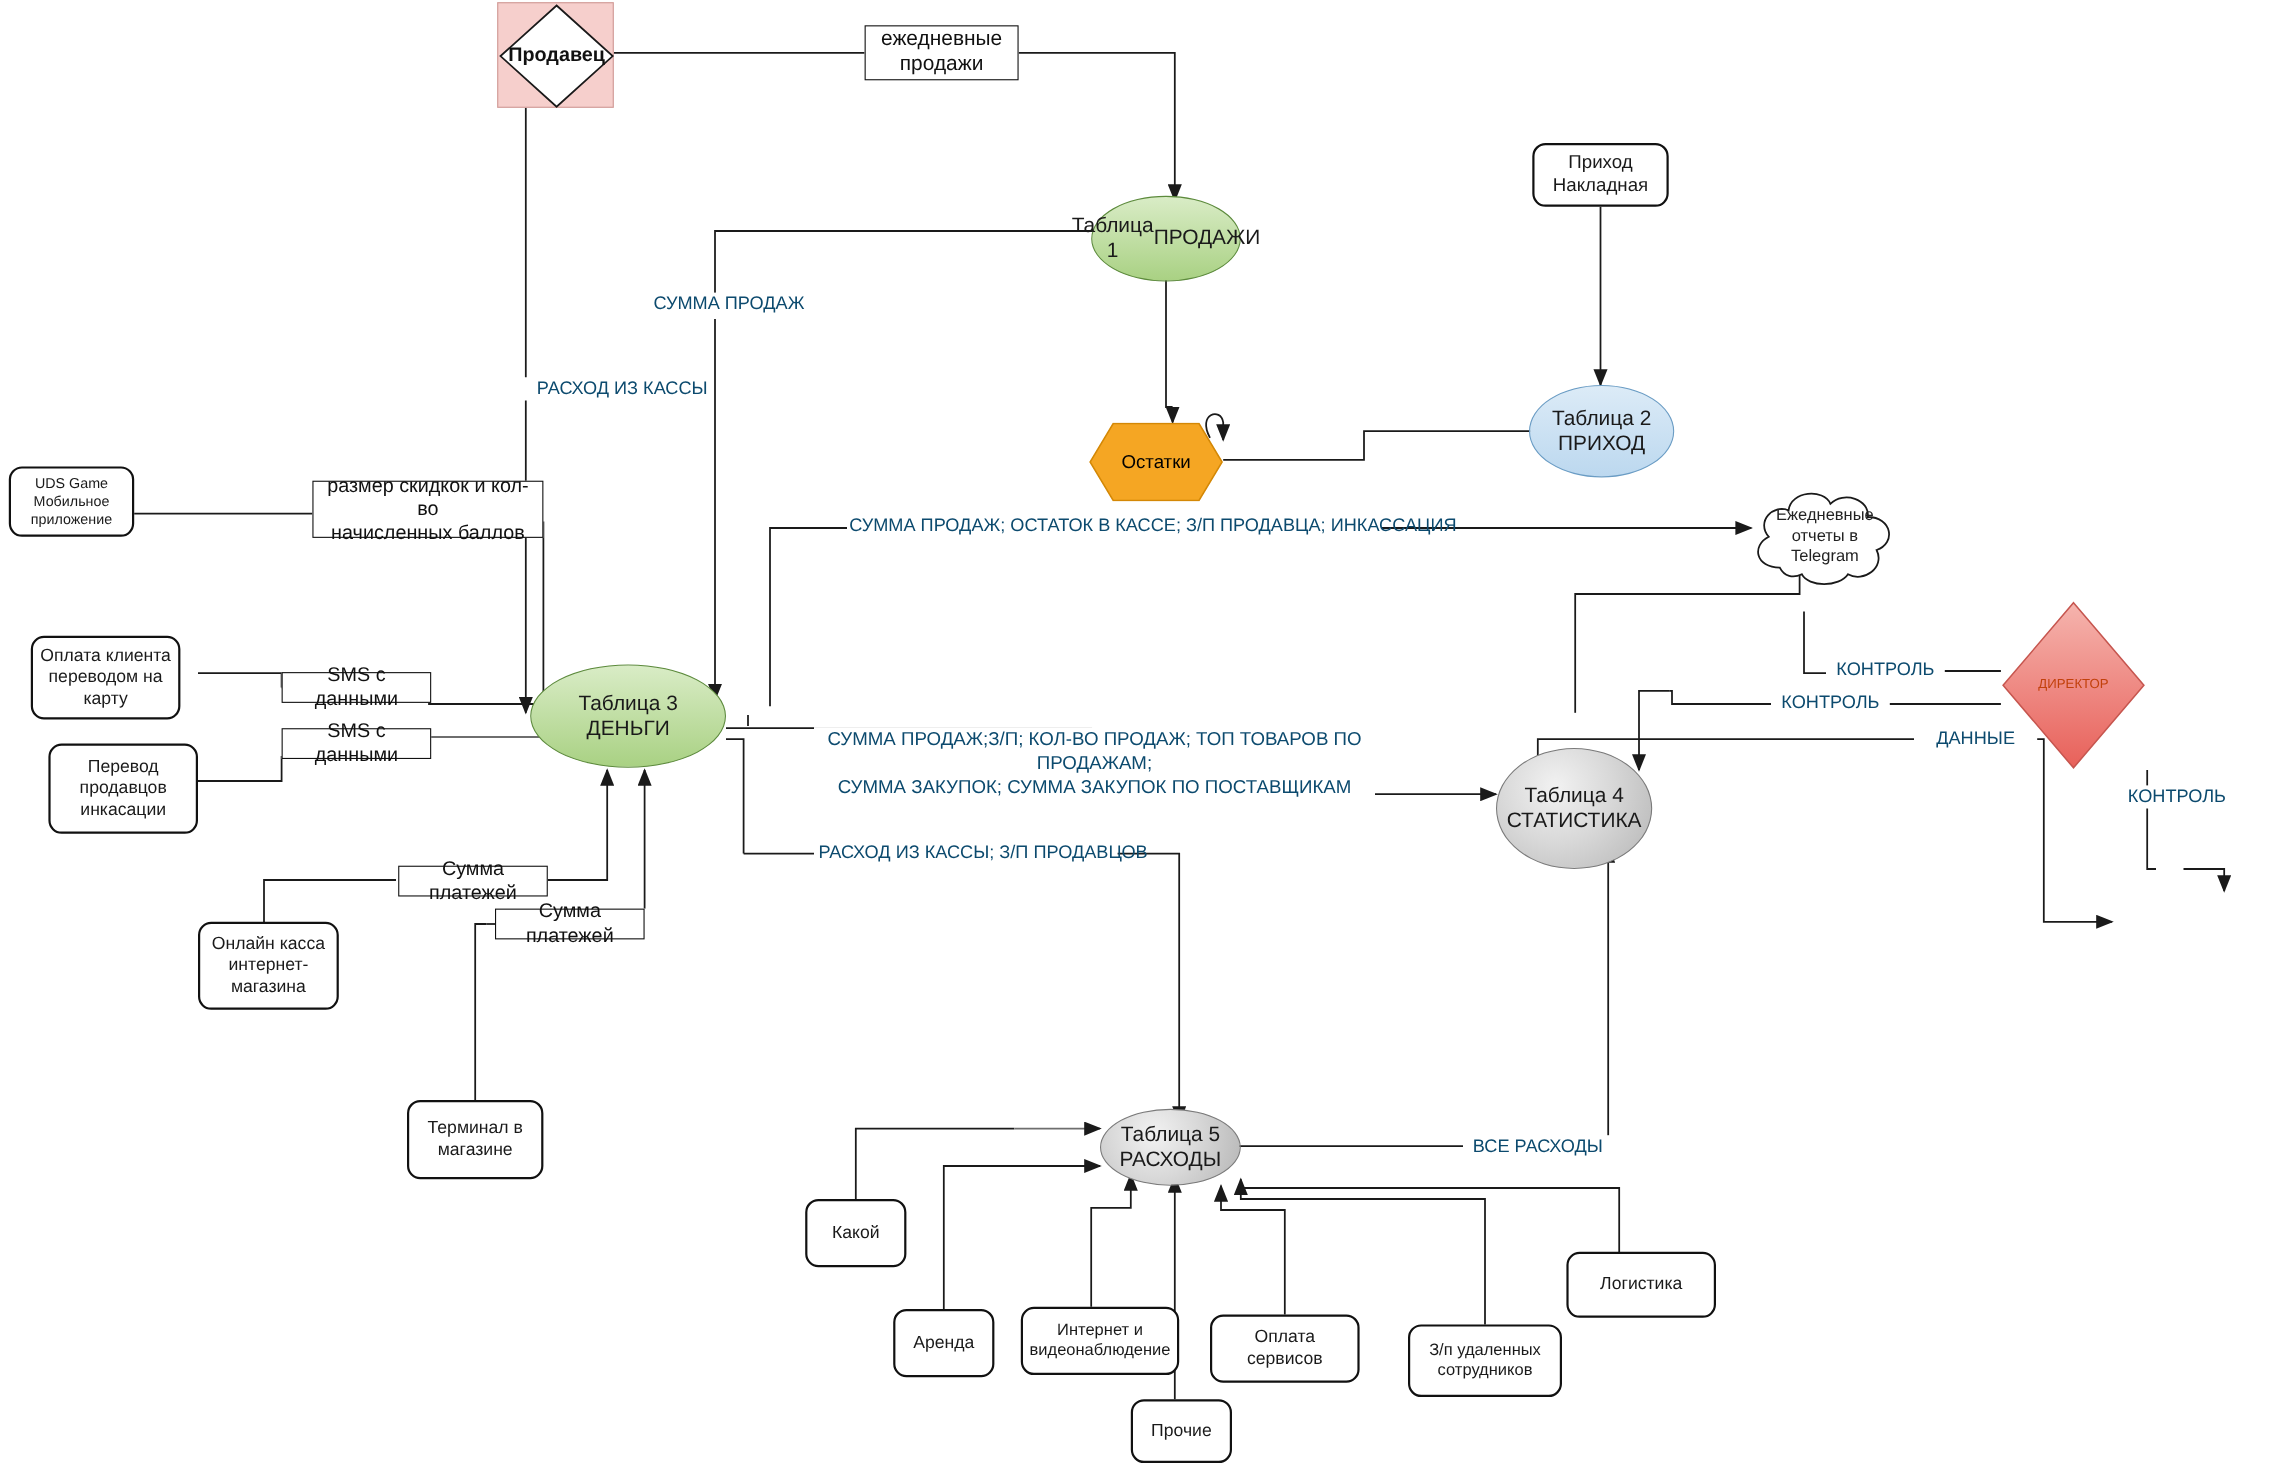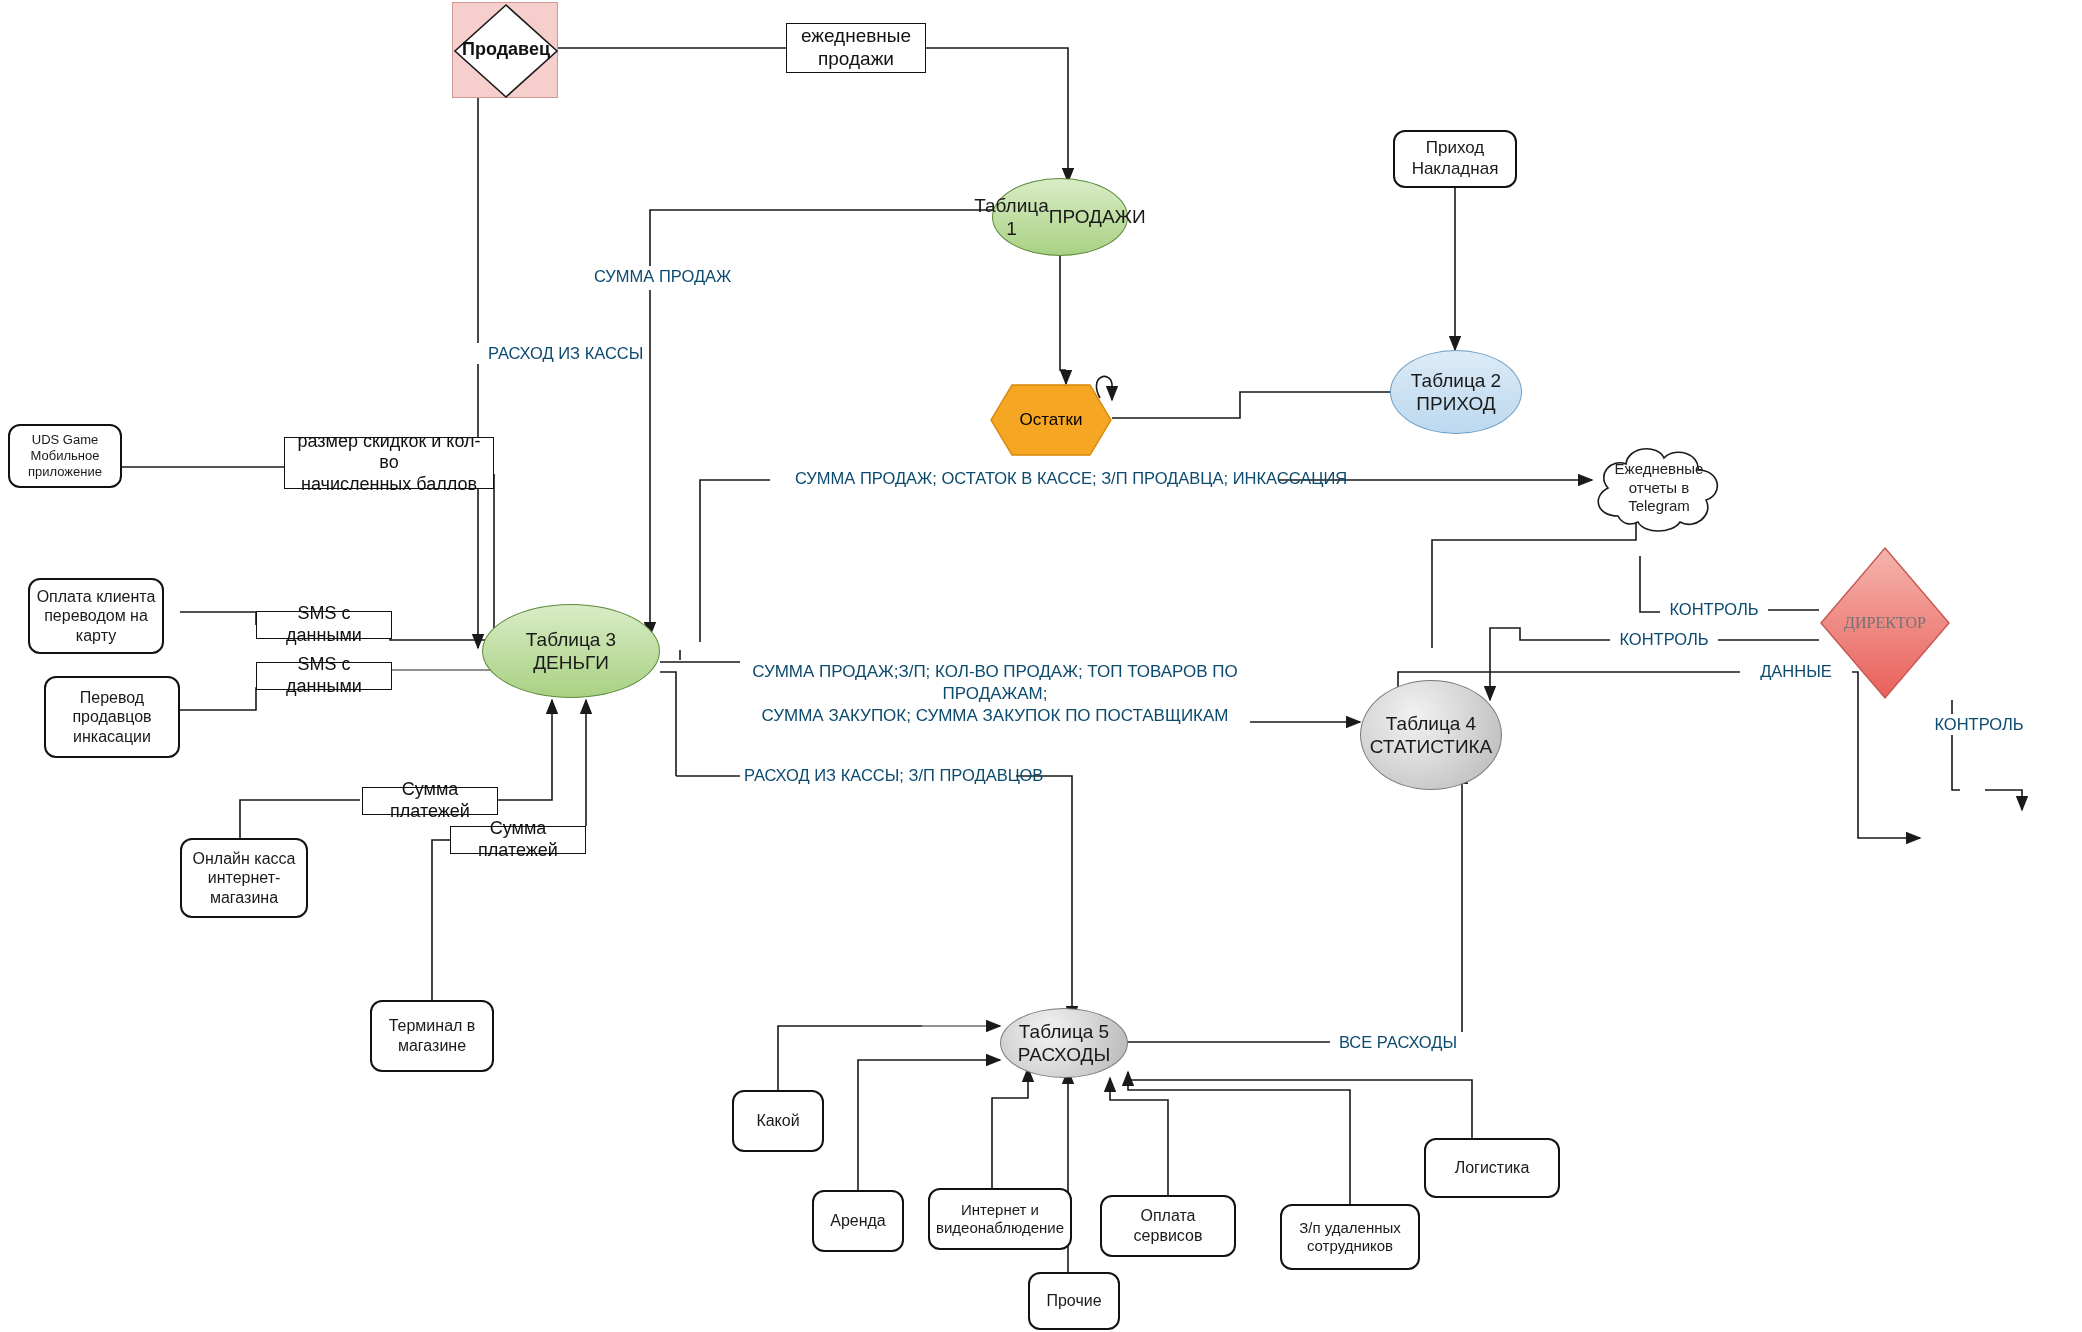--- a/index.html
+++ b/index.html
@@ -22,21 +22,21 @@
   .ell-blue{background:linear-gradient(180deg,#dcebf7 0%,#bcd8ef 100%);border-color:#6a9cc4;border-radius:50%;}
   .circle-gray{border-radius:50%;background:radial-gradient(circle at 38% 32%,#f2f2f2 0%,#d8d8d8 45%,#b4b4b4 100%);
                border:1.5px solid #7a7a7a;font-size:19px;}
 
   .diamond-wrap{position:absolute;}
   .hex{position:absolute;font-size:17px;color:#000000;display:flex;align-items:center;justify-content:center;}
 
   .cloud-label{position:absolute;font-size:16px;color:#222;text-align:center;line-height:1.25;
                display:flex;align-items:center;justify-content:center;}
   .seller-label{position:absolute;font-size:18px;font-weight:bold;color:#111;}
-  .dir-label{position:absolute;font-size:16px;color:#737373;font-family:Liberation Serif, serif;}
+  .dir-label{position:absolute;font-size:12px;color:#c2410c;}
 </style>
 </head>
 <body>
 
 <div id="canvas">
 
   <svg class="edges" viewBox="0 0 2082 1332">
     <defs>
       <marker id="arr" markerWidth="10" markerHeight="8" refX="9" refY="4" orient="auto">
         <path d="M0,0 L10,4 L0,8 z" fill="#1a1a1a"></path>
@@ -210,21 +210,21 @@
 
   <div class="node ellipse ell-green" style="left:482px;top:604px;width:178px;height:94px;flex-direction:column;">
     <span>Таблица 3</span>
     <span>ДЕНЬГИ</span>
   </div>
 
   <div class="edge-text" style="left:592px;top:266px;width:130px;text-align:center;">СУММА ПРОДАЖ</div>
 
   <div class="edge-text" style="left:486px;top:343px;width:142px;text-align:center;">РАСХОД ИЗ КАССЫ</div>
 
-  <div class="edge-text" style="left:770px;top:468px;width:482px;text-align:center;margin-left:23px;">СУММА ПРОДАЖ; ОСТАТОК В КАССЕ; З/П ПРОДАВЦА; ИНКАССАЦИЯ</div>
+  <div class="edge-text" style="left:770px;top:468px;width:482px;text-align:center;">СУММА ПРОДАЖ; ОСТАТОК В КАССЕ; З/П ПРОДАВЦА; ИНКАССАЦИЯ</div>
 
   <div class="edge-text big" style="left:740px;top:661px;width:506px;text-align:center;white-space:pre-line;">СУММА ПРОДАЖ;З/П; КОЛ-ВО ПРОДАЖ; ТОП ТОВАРОВ ПО ПРОДАЖАМ;
 СУММА ЗАКУПОК; СУММА ЗАКУПОК ПО ПОСТАВЩИКАМ</div>
 
   <div class="edge-text" style="left:742px;top:765px;width:270px;text-align:center;">РАСХОД ИЗ КАССЫ; З/П ПРОДАВЦОВ</div>
 
   <div class="cloud-label" style="left:1582px;top:438px;width:154px;height:100px;">
     <svg width="154" height="100" style="position:absolute;left:0;top:0;">
       <path d="M36,78 C14,78 10,58 26,50 C14,36 30,20 44,26 C46,8 76,6 82,20
                C94,8 118,16 116,32 C138,32 142,56 124,62 C132,78 112,92 98,84

